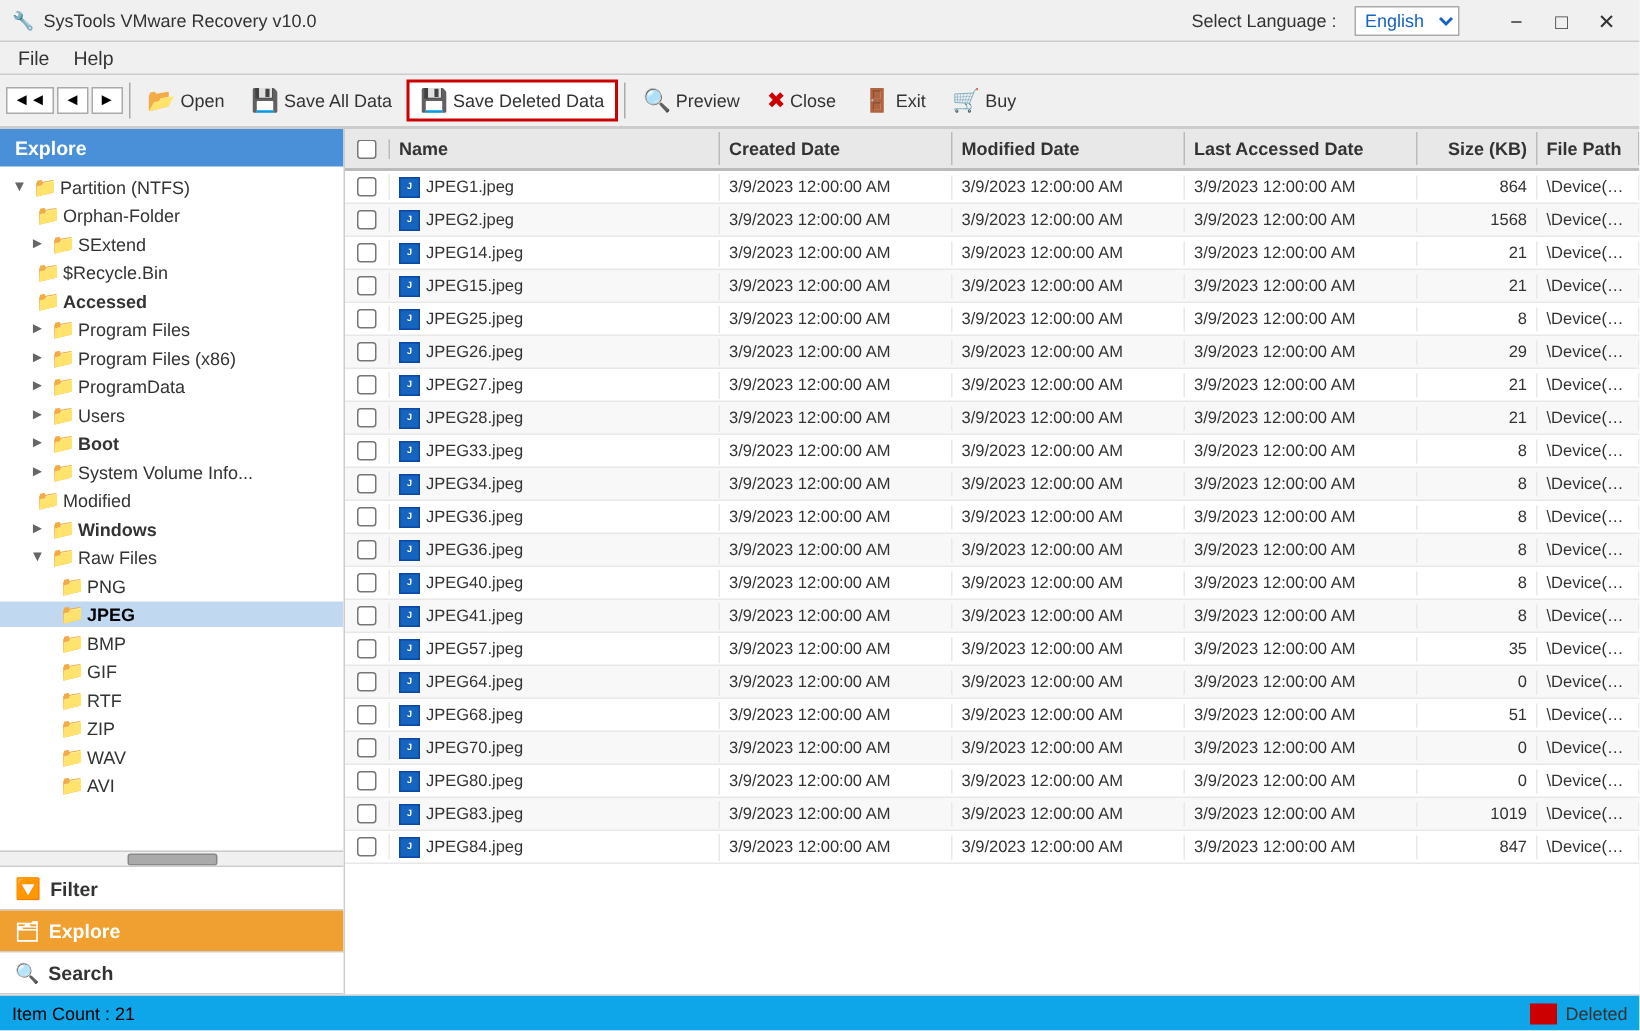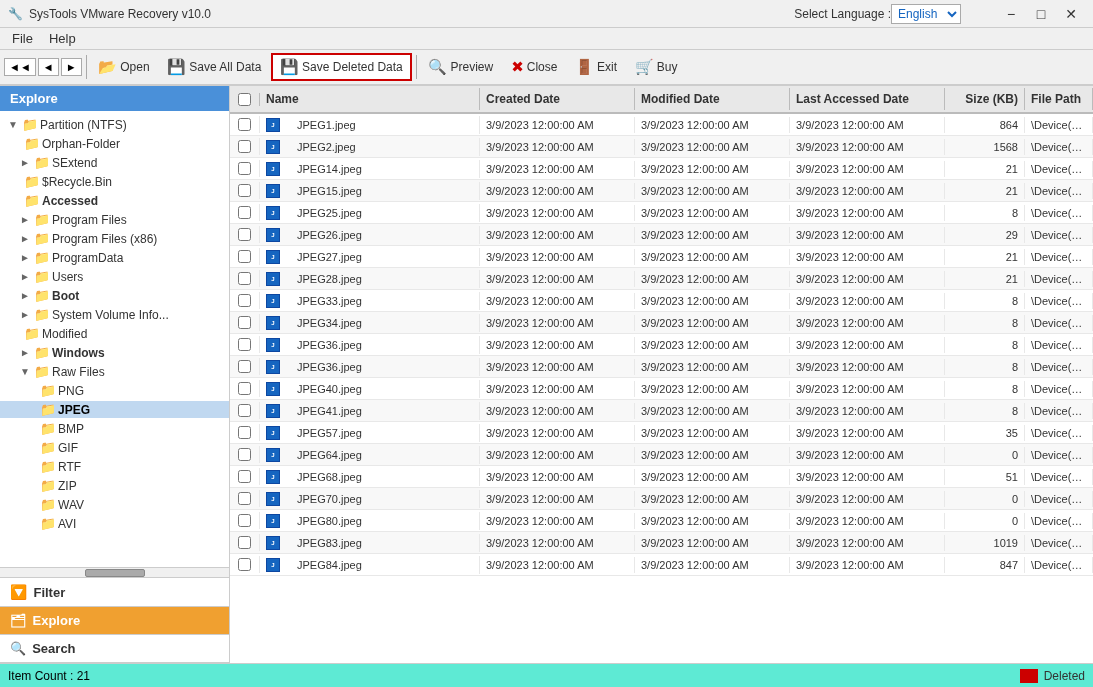--- a/index.html
+++ b/index.html
@@ -57,49 +57,49 @@
     .col-modified { width: 155px; min-width: 155px; }
     .col-accessed { width: 155px; min-width: 155px; }
     .col-size { width: 80px; min-width: 80px; text-align: right; }
     .col-filepath { flex: 1; }
 
     #table-body { flex: 1; overflow-y: auto; overflow-x: hidden; }
     .table-row { display: flex; align-items: center; min-height: 22px; border-bottom: 1px solid #e8e8e8; }
     .table-row:nth-child(even) { background: #f8f8f8; }
     .cell { padding: 2px 6px; font-size: 11px; color: #333; white-space: nowrap; overflow: hidden; text-overflow: ellipsis; border-right: 1px solid #e8e8e8; }
     .cell-check { width: 30px; min-width: 30px; display: flex; align-items: center; justify-content: center; }
-    .cell-name { width: 220px; min-width: 220px; display: flex; align-items: center; gap: 17px; }
+    .cell-name { width: 220px; min-width: 220px; display: flex; align-items: center; gap: 4px; }
     .cell-created { width: 155px; min-width: 155px; }
     .cell-modified { width: 155px; min-width: 155px; }
     .cell-accessed { width: 155px; min-width: 155px; }
     .cell-size { width: 80px; min-width: 80px; text-align: right; }
     .cell-filepath { flex: 1; }
 
     
-    #statusbar { height: 24px; background: #5eead4; border-top: 1px solid #ccc; display: flex; align-items: center; padding: 0 8px; justify-content: space-between; }
+    #statusbar { height: 24px; background: #0ea5e9; border-top: 1px solid #ccc; display: flex; align-items: center; padding: 0 8px; justify-content: space-between; }
     #status-right { display: flex; align-items: center; gap: 6px; }
     .deleted-badge { width: 18px; height: 14px; background: #cc0000; }
     .deleted-label { font-size: 12px; color: #333; }
 
     
     ::-webkit-scrollbar { width: 10px; height: 10px; }
     ::-webkit-scrollbar-track { background: #f0f0f0; }
     ::-webkit-scrollbar-thumb { background: #aaa; border: 1px solid #888; }
 
     .jpeg-icon { width: 14px; height: 14px; background: #1565c0; display: inline-flex; align-items: center; justify-content: center; font-size: 6px; color: white; font-weight: bold; border: 1px solid #0d47a1; flex-shrink: 0; }
   </style>
 </head>
 <body>
 
 <div id="titlebar">
   <div id="titlebar-left">
     <span>🔧</span>
     <span>SysTools VMware Recovery v10.0</span>
   </div>
-  <div style="position:absolute;top:4px;right:132px;display:flex;align-items:center;gap:0;justify-content:space-between;">
+  <div style="position:absolute;top:4px;right:120px;display:flex;align-items:center;gap:12px;justify-content:space-between;">
     <span style="font-size:12px;color:#333;">Select Language :</span>
     <select style="font-size:12px;border:1px solid #aaa;padding:1px 2px;background:white;color:#1565c0;">
       <option>English</option>
       <option>French</option>
       <option>German</option>
     </select>
   </div>
   <div id="titlebar-right">
     <button class="titlebar-btn">−</button>
     <button class="titlebar-btn">□</button>

